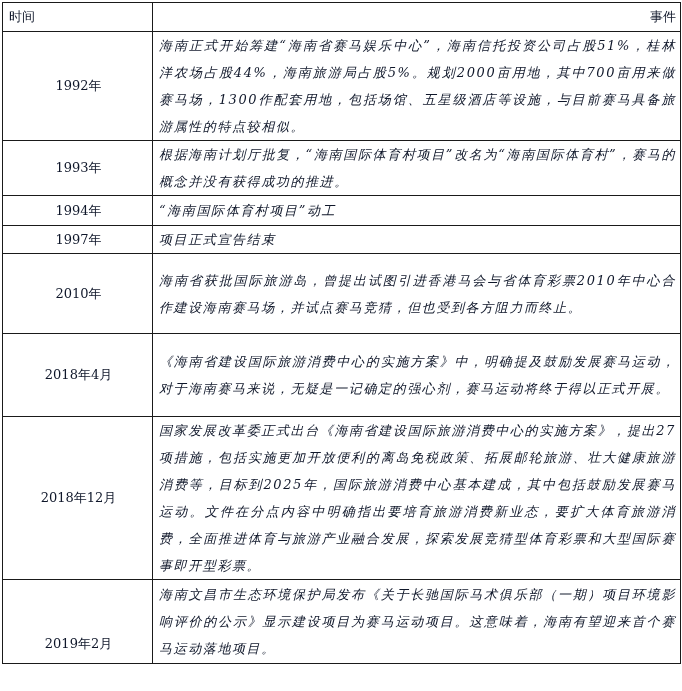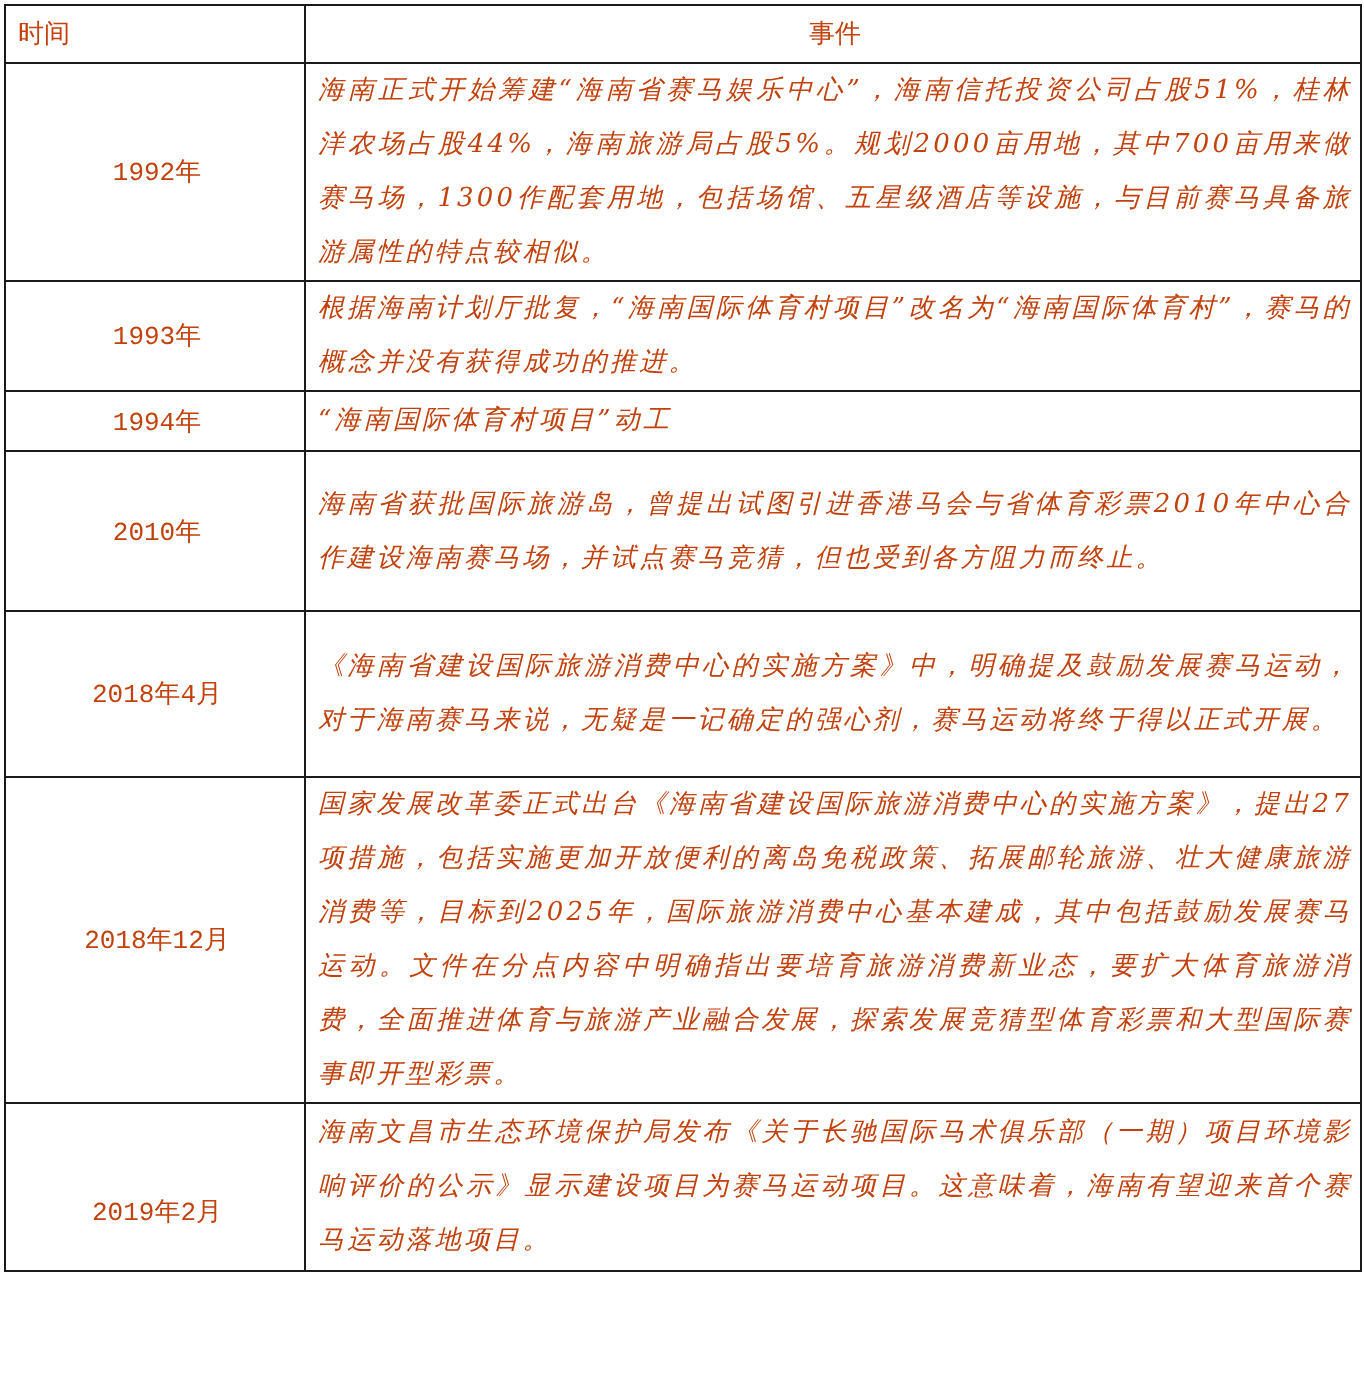--- a/index.html
+++ b/index.html
@@ -4,34 +4,34 @@
   <style>
     html, body { margin: 0; padding: 0; background: #ffffff; }
     body { width: 682px; height: 691px; overflow: hidden; }
     table.timeline {
       position: absolute; left: 2px; top: 2px;
       border-collapse: collapse;
       width: 678px;
       table-layout: fixed;
       font-family: "DejaVu Serif", "Liberation Serif", serif;
       font-size: 13px;
-      color: #c2410c;
+      color: #0f172a;
     }
     table.timeline td, table.timeline th {
       border: 1px solid #1a1a1a;
       padding: 0 4px 0 6px;
       font-weight: normal;
       vertical-align: middle;
     }
     col.c1 { width: 150px; }
     col.c2 { width: 528px; }
     th.h-time { text-align: left; height: 28px; padding-left: 6px; }
-    th.h-event { text-align: center; height: 28px; }
-    td.time { text-align: center; font-family: Liberation Mono, monospace; }
-    td.time.bottom { vertical-align: bottom; padding-bottom: 20px; }
+    th.h-event { text-align: right; height: 28px; }
+    td.time { text-align: center; }
+    td.time.bottom { vertical-align: bottom; padding-bottom: 10px; }
     td.event {
       text-align: justify;
       line-height: 27px;
       letter-spacing: 1.6px;
       padding: 0 3px 0 6px;
       font-style: italic;
     }
   </style>
 </head>
 <body>
@@ -53,20 +53,24 @@
       <td class="event">海南正式开始筹建“海南省赛马娱乐中心”，海南信托投资公司占股51%，桂林洋农场占股44%，海南旅游局占股5%。规划2000亩用地，其中700亩用来做赛马场，1300作配套用地，包括场馆、五星级酒店等设施，与目前赛马具备旅游属性的特点较相似。</td>
     </tr>
     <tr style="height:55px">
       <td class="time">1993年</td>
       <td class="event">根据海南计划厅批复，“海南国际体育村项目”改名为“海南国际体育村”，赛马的概念并没有获得成功的推进。</td>
     </tr>
     <tr style="height:30px">
       <td class="time">1994年</td>
       <td class="event">“海南国际体育村项目”动工</td>
     </tr>
+    <tr style="height:27px">
+      <td class="time">1997年</td>
+      <td class="event">项目正式宣告结束</td>
+    </tr>
     <tr style="height:80px">
       <td class="time">2010年</td>
       <td class="event">海南省获批国际旅游岛，曾提出试图引进香港马会与省体育彩票2010年中心合作建设海南赛马场，并试点赛马竞猜，但也受到各方阻力而终止。</td>
     </tr>
     <tr style="height:83px">
       <td class="time">2018年4月</td>
       <td class="event">《海南省建设国际旅游消费中心的实施方案》中，明确提及鼓励发展赛马运动，对于海南赛马来说，无疑是一记确定的强心剂，赛马运动将终于得以正式开展。</td>
     </tr>
     <tr style="height:163px">
       <td class="time">2018年12月</td>

